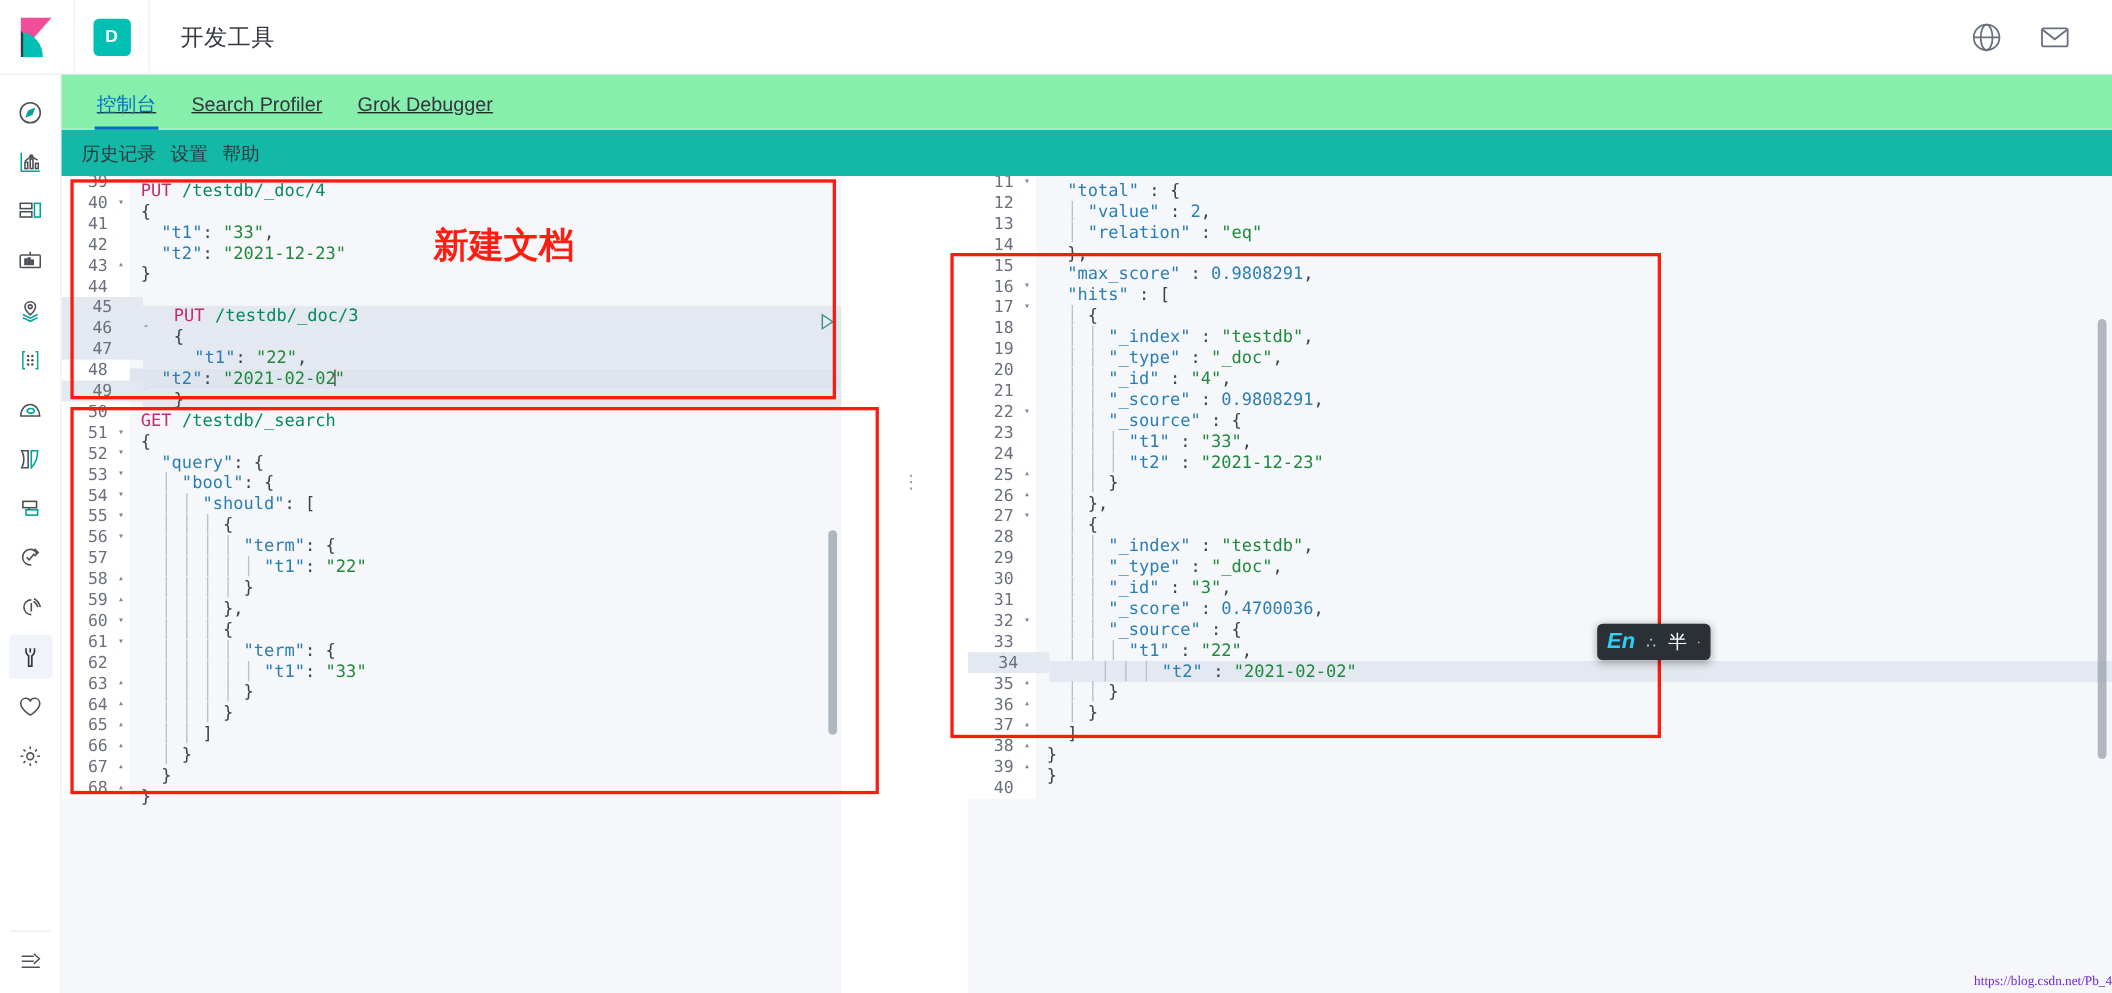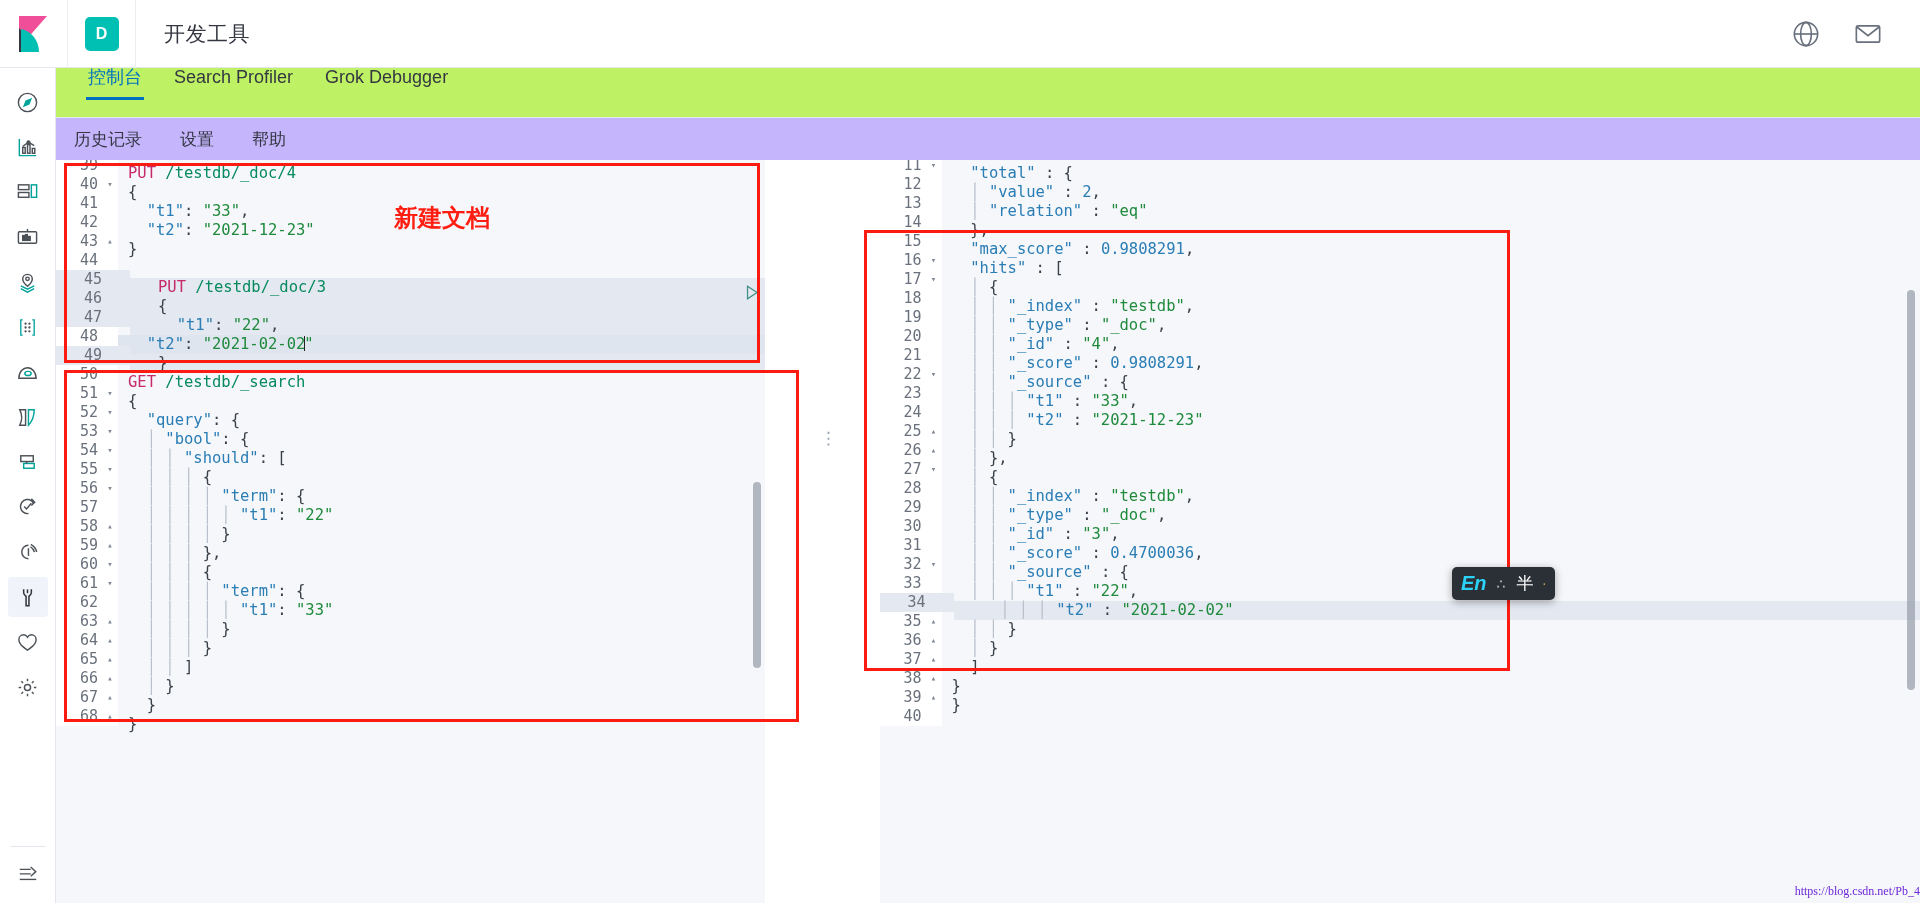--- a/index.html
+++ b/index.html
@@ -50,37 +50,37 @@
   }
   .rail-item.active { background: #f0f3f9; }
   .rail-item svg { width: 23px; height: 23px; }
   .rail-bottom { position:absolute; bottom: 10px; left: 8px; width: 40px; height: 40px;
     display:flex; align-items:center; justify-content:center; border-top:none; cursor:pointer; color:#4c5157;}
   .rail-sep { position:absolute; bottom: 56px; left: 10px; width: 36px; height:1px; background:#e3e6ec; }
 
   
   .tabs {
     position: absolute; top: 68px; left: 56px; width: 1864px; height: 50px;
-    background: #bef264; display: flex; align-items: flex-start;
-    padding-left: 16px; border-bottom: 1px solid #e6e9ef;
+    background: #86efac; display: flex; align-items: flex-end;
+    padding-left: 16px; border-bottom: 1px solid #e6e9ef; text-decoration: underline;
   }
   .tab {
     padding: 0 16px 13px 16px; font-size: 18px; color: #343741; cursor: pointer;
     position: relative; line-height: 1;
   }
   .tab.active { color: #0071c2; font-weight: 500; }
   .tab.active::after {
     content: ""; position: absolute; left: 14px; right: 14px; bottom: -1px;
     height: 3px; background: #0071c2;
   }
 
   
   .menurow {
     position: absolute; top: 118px; left: 56px; width: 1864px; height: 42px;
-    background: #c4b5fd; display: flex; align-items: center; padding-left: 18px; gap: 38px;
+    background: #14b8a6; display: flex; align-items: center; padding-left: 18px; gap: 13px;
   }
   .menuitem { font-size: 17px; color: #343741; cursor: pointer; }
 
   
   .editor-area {
     position: absolute; top: 160px; left: 56px; width: 1864px; height: 743px;
     background: #fff; display: flex; gap: 44px;
   }
   .pane-left { position: relative; width: 744px; height: 743px; background: #f5f7fa; overflow: hidden; }
   .splitter { width: 28px; height: 743px; background:#fff; position: relative; }
@@ -118,21 +118,21 @@
   .ind   { color: #b9c0cc; }
 
   .caret {
     display: inline-block; width: 1px; height: 15px; background: #222;
     vertical-align: -2px; margin: 0 -1px;
   }
 
   
   .redbox { position: absolute; border: 3px solid #fc1b10; pointer-events: none; }
   .annot {
-    position: absolute; color: #ff1d12; font-size: 24px; font-weight: 600;
+    position: absolute; color: #ff1d12; font-size: 32px; font-weight: 600;
     font-family: "DejaVu Sans", sans-serif; white-space: nowrap;
   }
 
   
   .runwrench { position: absolute; display: flex; gap: 14px; align-items: center; }
 
   
   .vscroll { position: absolute; width: 8px; background: #9aa2ae; border-radius: 4px; opacity: .75; }
 
   

